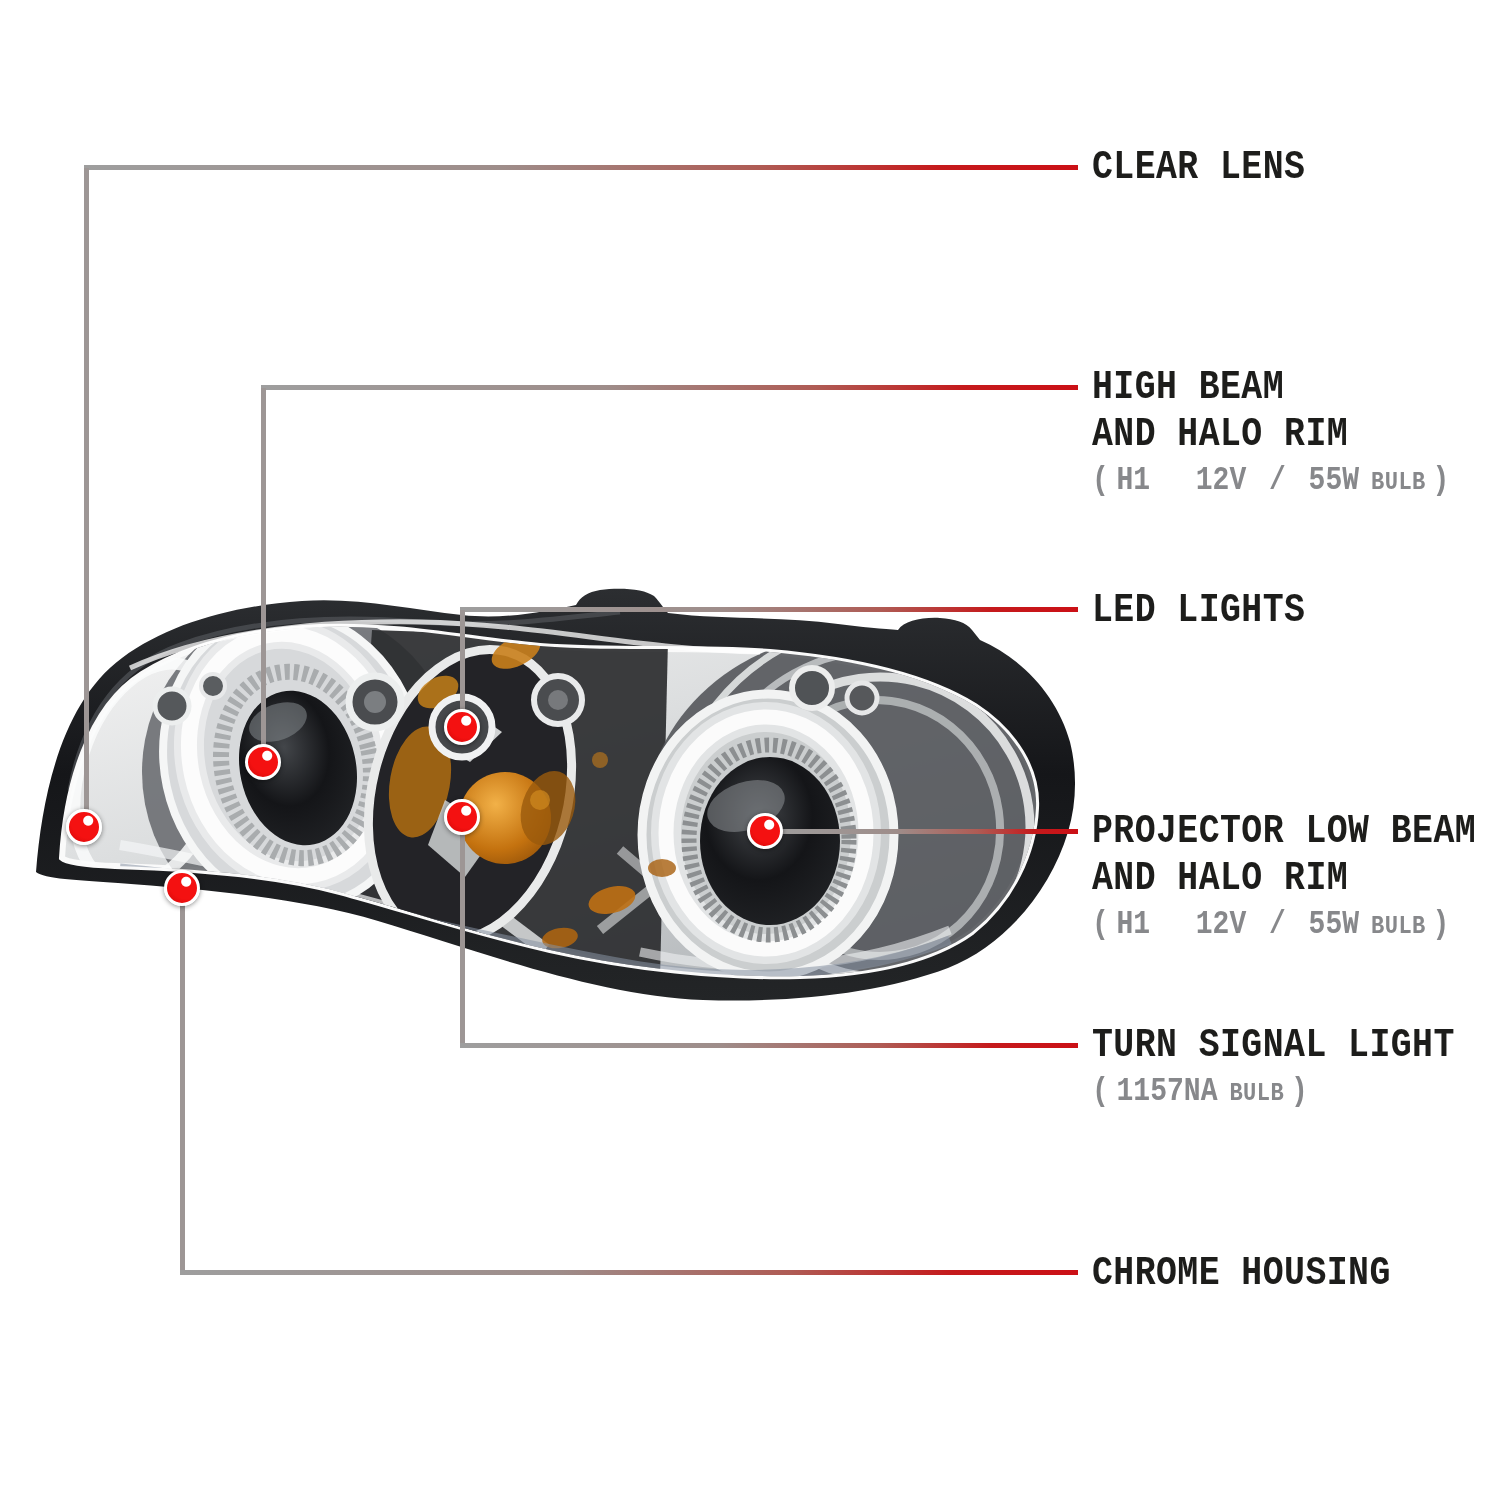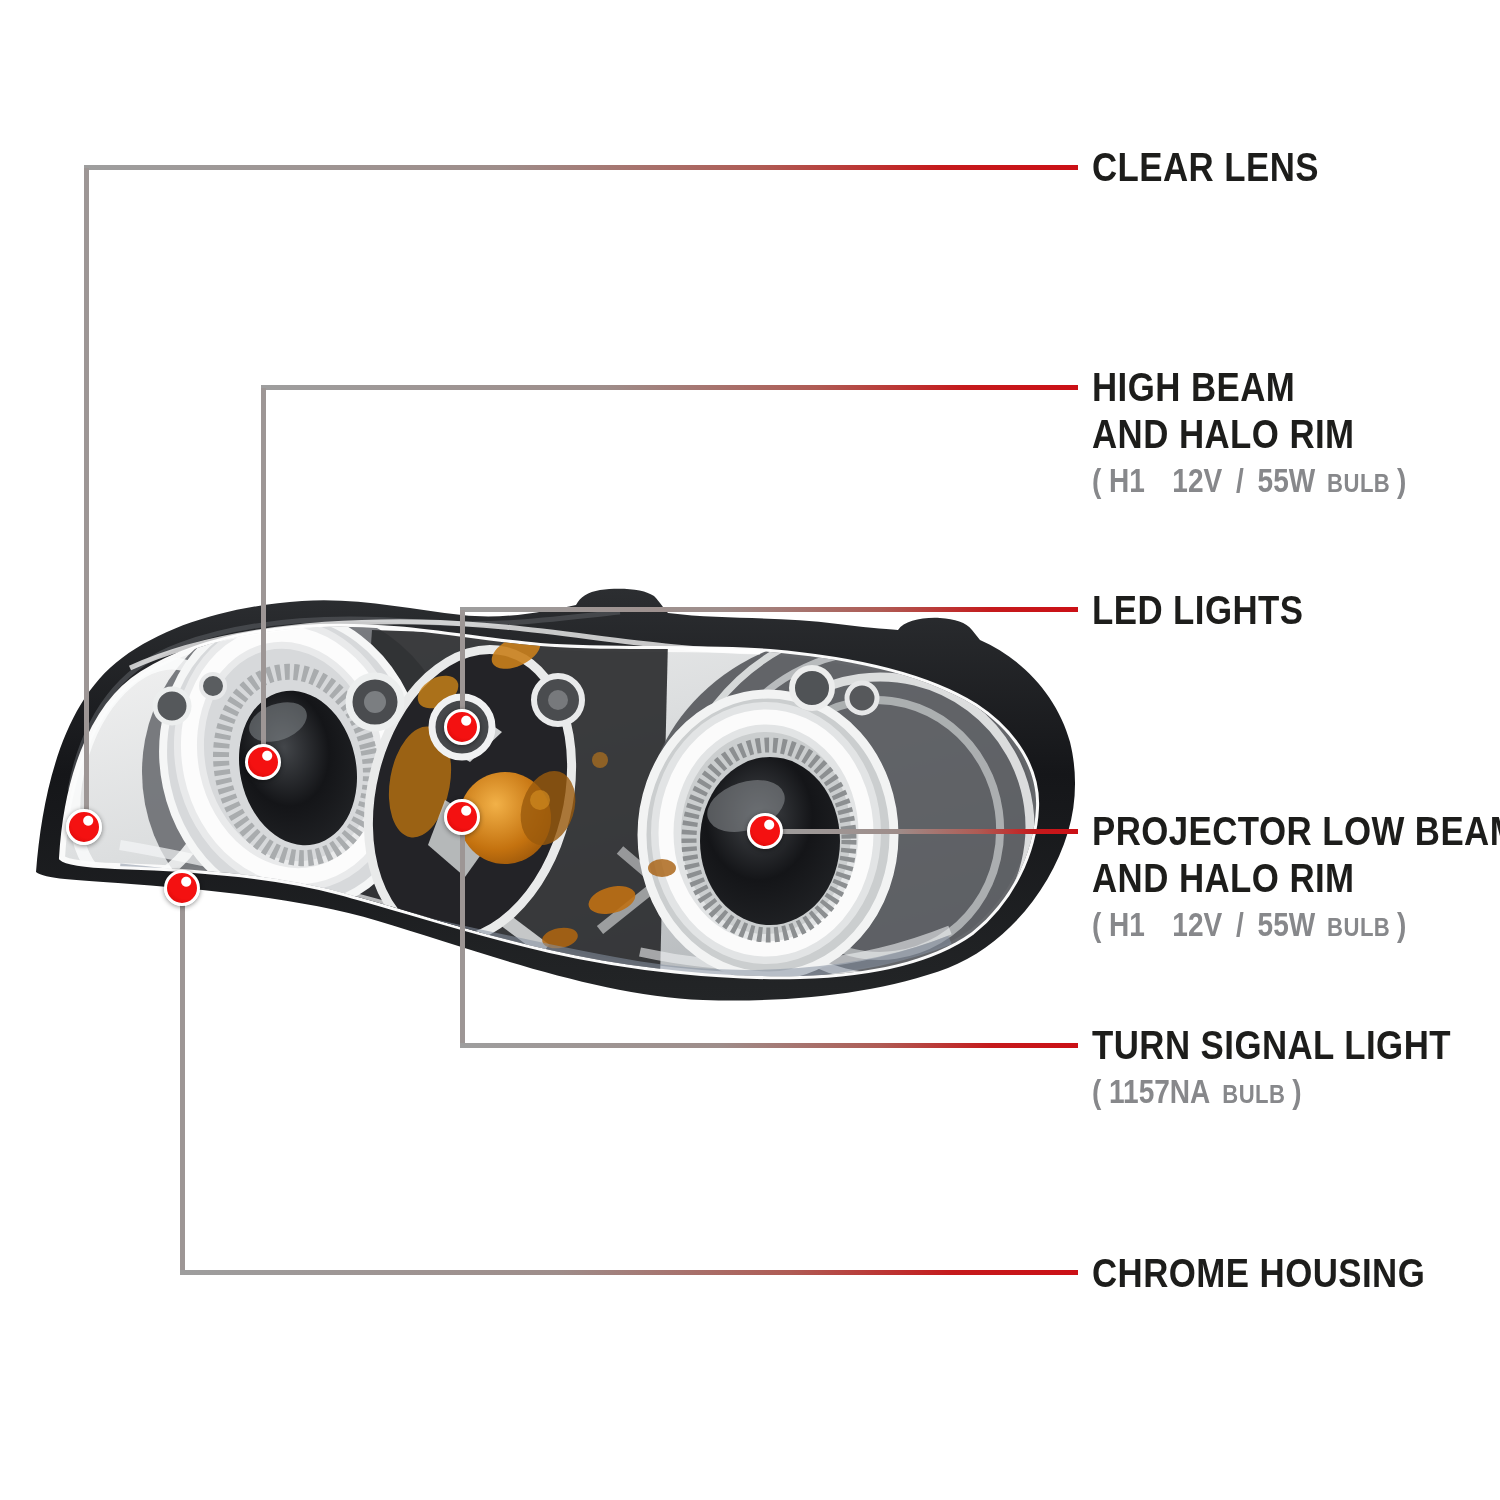--- a/index.html
+++ b/index.html
@@ -1,17 +1,17 @@
 <!DOCTYPE html>
 <html><head>
 <meta charset="utf-8">
 <style>
   html,body{margin:0;padding:0;background:#ffffff;}
   .stage{position:relative;width:1500px;height:1500px;background:#ffffff;overflow:hidden;
-         font-family:Liberation Sans, sans-serif;}
+         font-family:Liberation Mono, monospace;}
 
   
   .lh{position:absolute;height:5px;
       background:linear-gradient(90deg,#9e9e9e 0%,#9e8d8a 42%,#af5b54 68%,#c51a1c 86%,#cb1016 100%);}
   .lv{position:absolute;width:5px;background:#9d9695;}
 
   
   .dot{position:absolute;width:30px;height:30px;border-radius:50%;
        background:radial-gradient(circle at 64% 29%, #ffffff 0 4.5px, #f41111 5.5px 60%, #d00707 100%);
        border:3px solid #ffffff;box-shadow:0 1px 5px rgba(0,0,0,.45);}

